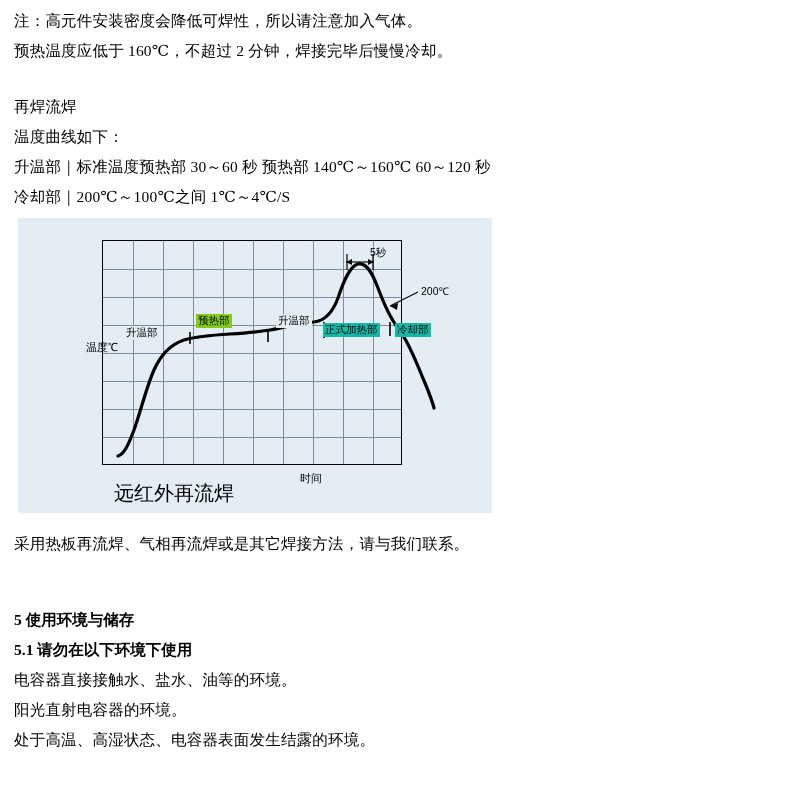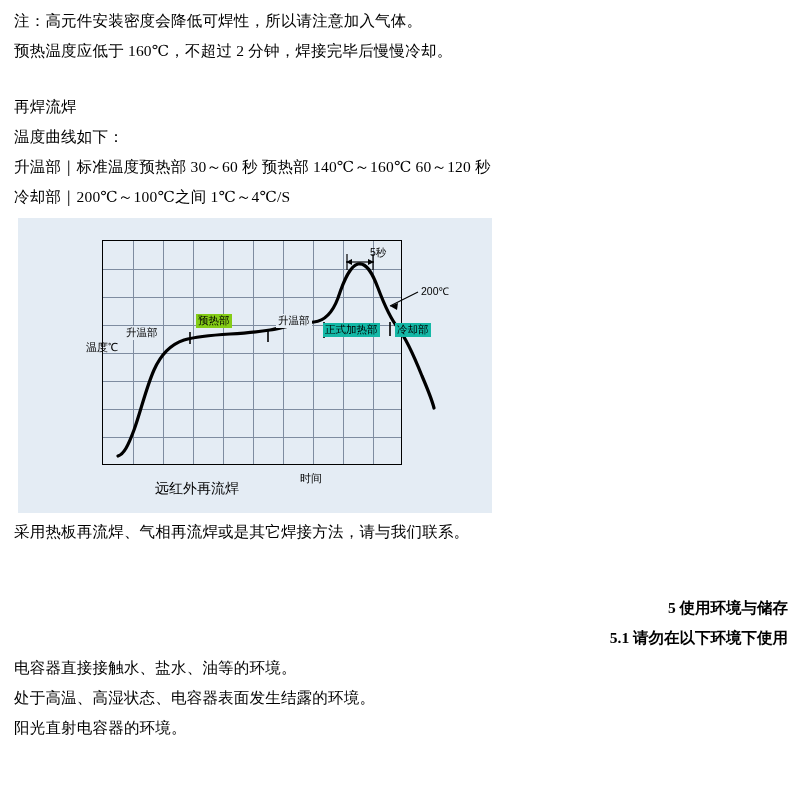--- a/index.html
+++ b/index.html
@@ -28,21 +28,20 @@
     white-space: pre;
     letter-spacing: 0.2px;
   }
   .spacer-md { height: 26px; }
   .spacer-lg { height: 46px; }
   .heading {
     font-size: 15.5px;
     line-height: 30px;
     font-weight: bold;
     white-space: pre;
-    text-align: right;
   }
 
   
   .figure {
     position: relative;
     margin-top: 6px;
     margin-left: 4px;
     width: 474px;
     height: 295px;
     background: #e4ecf4;
@@ -79,24 +78,23 @@
     left: 282px;
     top: 253px;
     font-size: 11px;
     font-family: "Liberation Sans", sans-serif;
     white-space: nowrap;
   }
   .fig-caption {
     position: absolute;
     left: 96px;
     top: 262px;
-    font-size: 14px;
+    font-size: 20px;
     font-family: "Liberation Serif", serif;
     white-space: nowrap;
-    margin-left: 41px;
   }
   .ann {
     position: absolute;
     font-size: 10.5px;
     font-family: "Liberation Sans", sans-serif;
     white-space: nowrap;
     background: transparent;
   }
   .ann-5s   { left: 352px; top: 28px; text-align: right; }
   .ann-200  { left: 403px; top: 66px; }
@@ -179,24 +177,24 @@
 
     <div class="ann ann-5s">5秒</div>
     <div class="ann ann-200">200℃</div>
     <div class="ann ann-sw1">升温部</div>
     <div class="ann ann-pre">预热部</div>
     <div class="ann ann-sw2">升温部</div>
     <div class="ann ann-main">正式加热部</div>
     <div class="ann ann-cool">冷却部</div>
   </div>
 
-  <div class="line" style="margin-top:4px">采用热板再流焊、气相再流焊或是其它焊接方法，请与我们联系。</div>
+  <div class="line" style="margin-top:16px">采用热板再流焊、气相再流焊或是其它焊接方法，请与我们联系。</div>
 
   <div class="spacer-lg"></div>
 
   <div class="heading">5 使用环境与储存</div>
   <div class="heading">5.1 请勿在以下环境下使用</div>
 
   <div class="line">电容器直接接触水、盐水、油等的环境。</div>
+  <div class="line">阳光直射电容器的环境。</div>
   <div class="line">处于高温、高湿状态、电容器表面发生结露的环境。</div>
-  <div class="line">阳光直射电容器的环境。</div>
 
 </div>
 
 </body></html>

